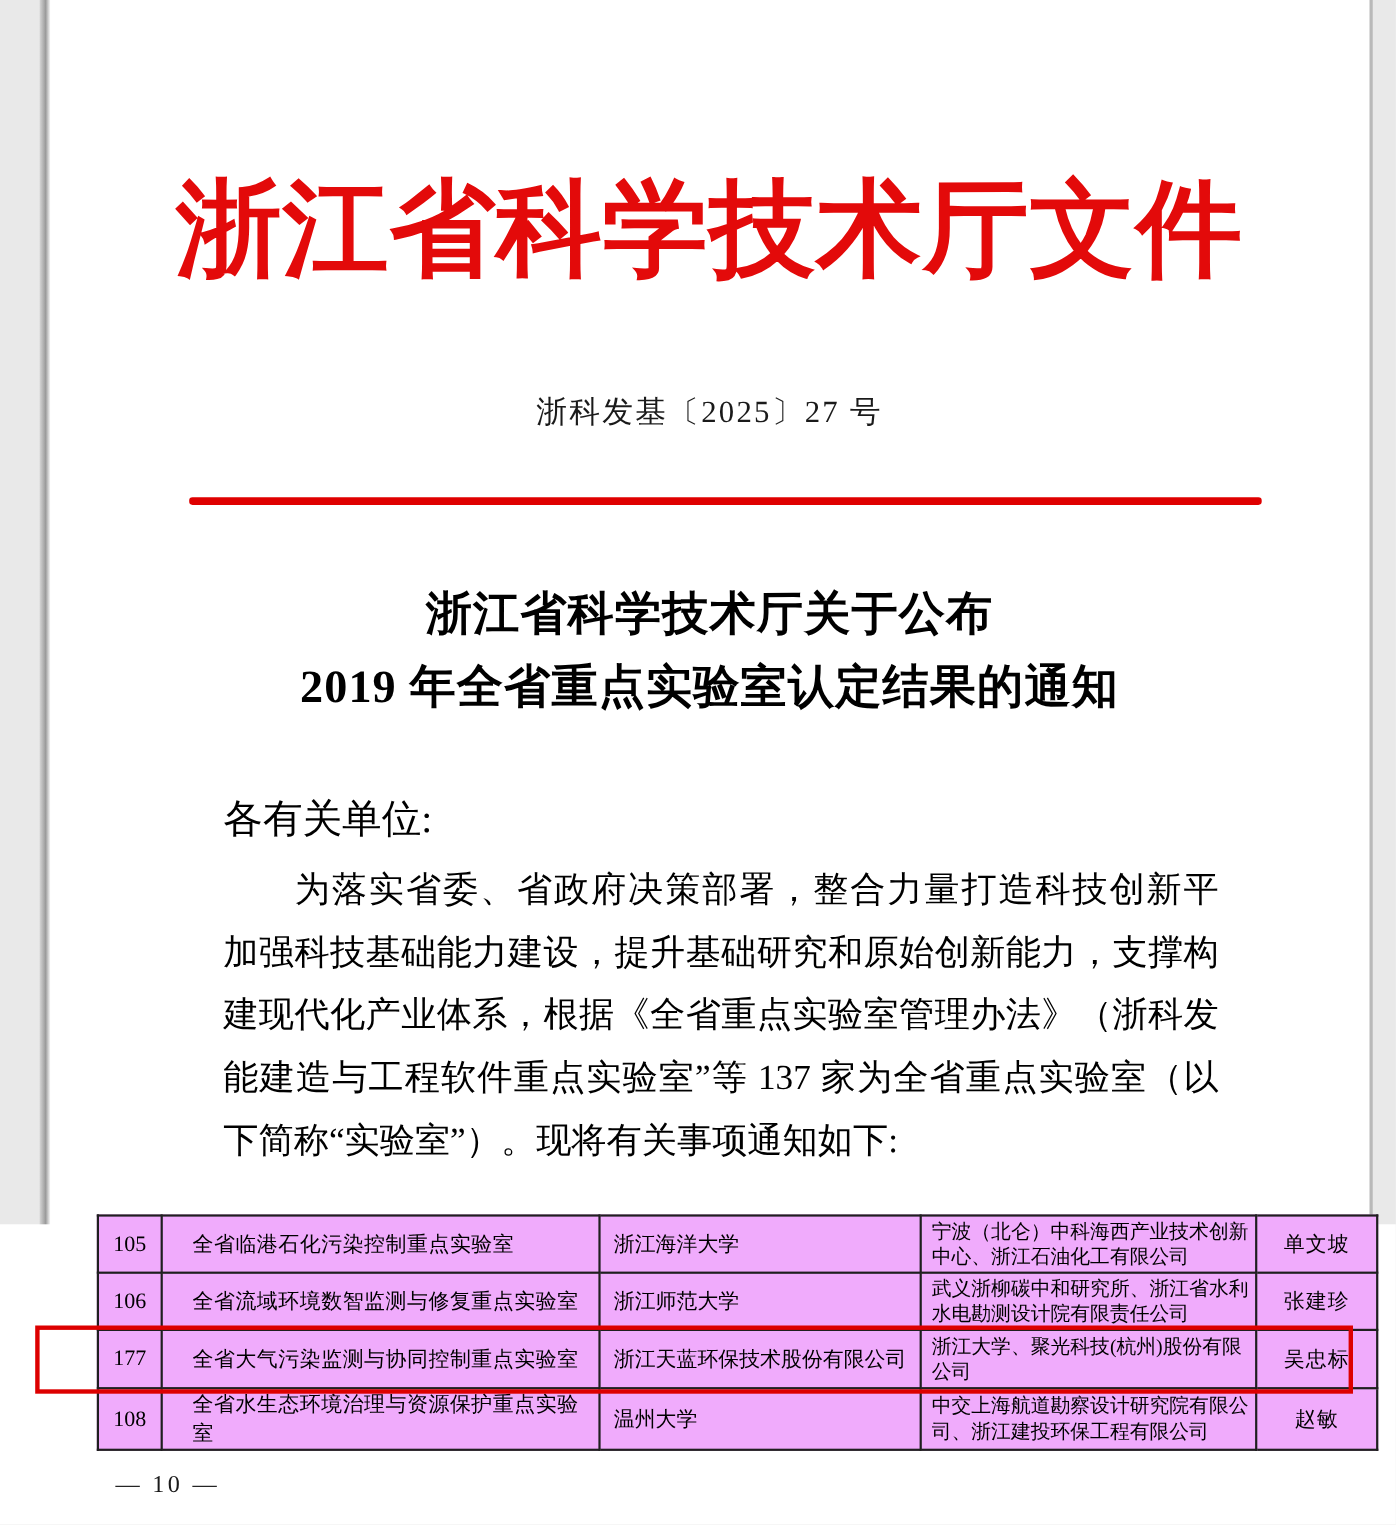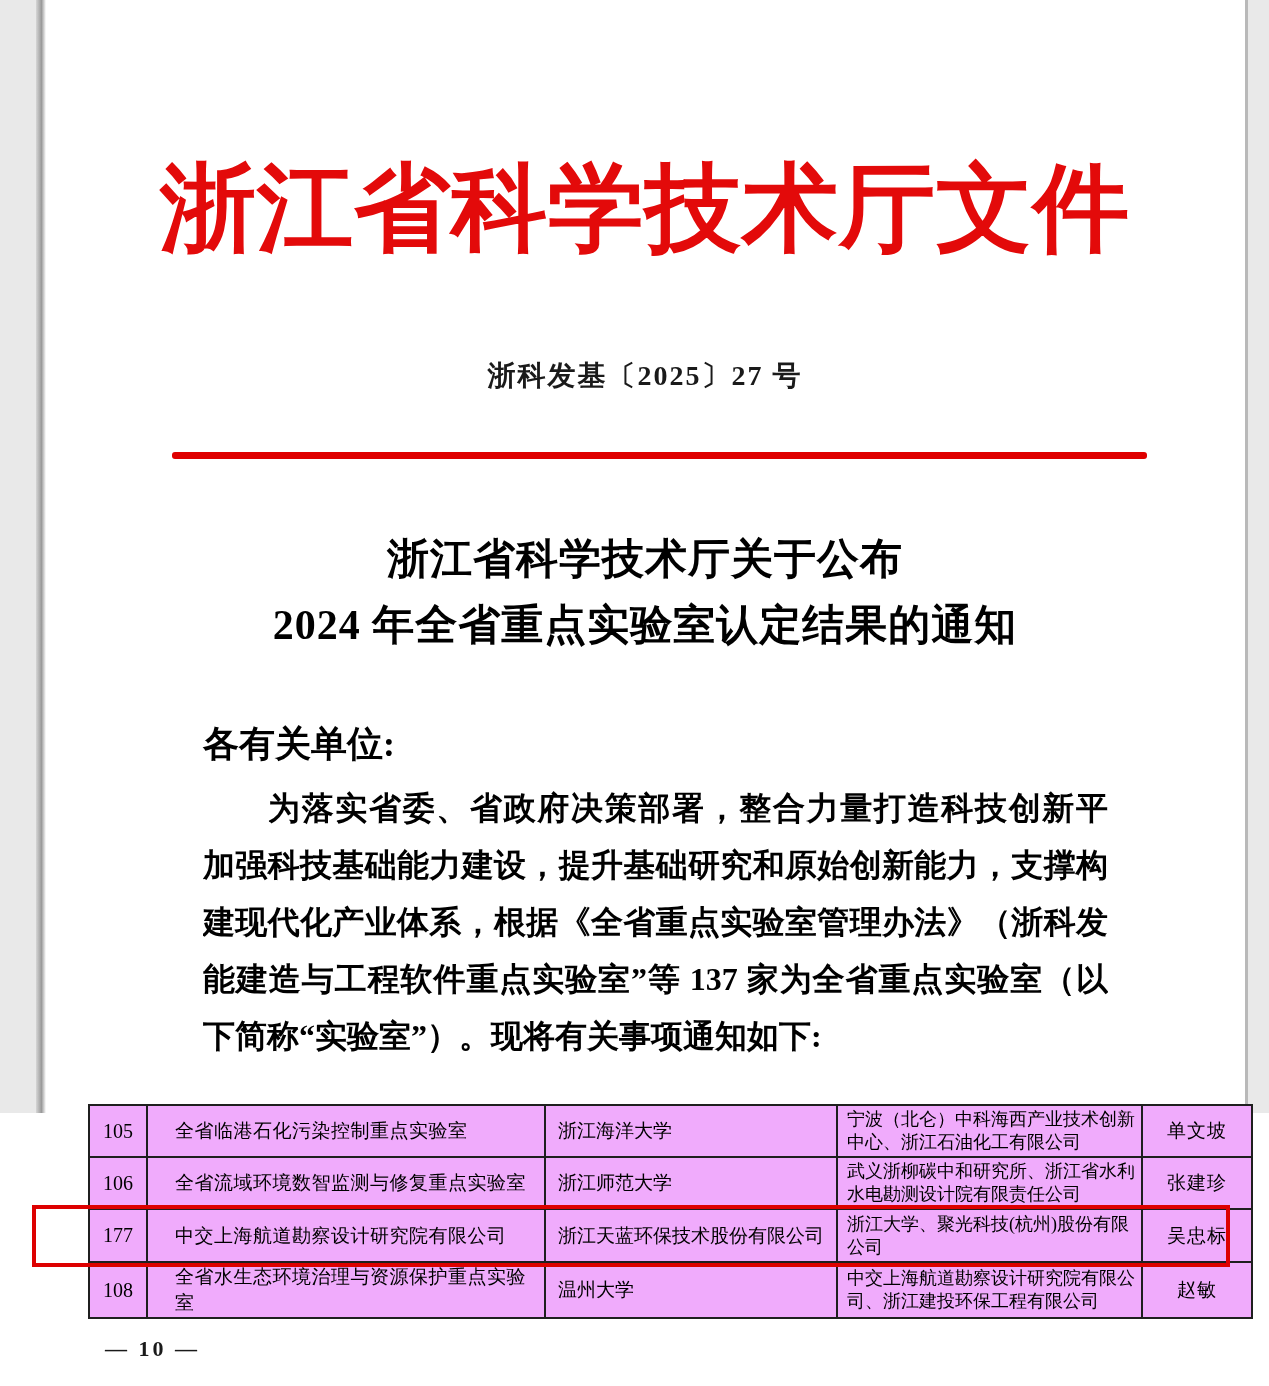--- a/index.html
+++ b/index.html
@@ -3,21 +3,21 @@
 <meta charset="utf-8">
 <style>
   html,body{margin:0;padding:0;}
   body{
     width:1269px;height:1386px;position:relative;
     background:#e9e9e9;
     font-family:"Liberation Serif","DejaVu Serif",serif;
     color:#111;
     overflow:hidden;
   }
-  .abs{position:absolute;font-weight:bold;}
+  .abs{position:absolute;}
   
   .page-sheet{left:42px;top:0;width:1206px;height:1115px;background:#ffffff;}
   .page-left-edge{left:36px;top:0;width:10px;height:1115px;
     background:linear-gradient(to right,#d6d6d6,#9a9a9a 55%,#ffffff);}
   .page-right-edge{left:1245px;top:0;width:3px;height:1113px;background:#b9b9b9;}
   
   .bottom-strip{left:0;top:1113px;width:1269px;height:273px;background:#ffffff;}
 
   .masthead{
     left:42px;top:150px;width:1206px;text-align:center;
@@ -71,21 +71,21 @@
 
 <div class="abs page-sheet"></div>
 <div class="abs page-left-edge"></div>
 <div class="abs page-right-edge"></div>
 <div class="abs bottom-strip"></div>
 
 <div class="abs masthead">浙江省科学技术厅文件</div>
 <div class="abs doc-number">浙科发基〔2025〕27 号</div>
 <div class="abs red-rule"></div>
 <div class="abs notice-title l1">浙江省科学技术厅关于公布</div>
-<div class="abs notice-title l2">2024 年全省重点实验室认定结果的通知</div>
+<div class="abs notice-title l2">2019 年全省重点实验室认定结果的通知</div>
 
 <div class="abs salutation">各有关单位:</div>
 
 <div class="abs paragraph">
   <div class="pline indent">为落实省委、省政府决策部署，整合力量打造科技创新平台，</div>
   <div class="pline">加强科技基础能力建设，提升基础研究和原始创新能力，支撑构</div>
   <div class="pline">建现代化产业体系，根据《全省重点实验室管理办法》（浙科发</div>
   <div class="pline">能建造与工程软件重点实验室”等 137 家为全省重点实验室（以</div>
   <div class="pline last">下简称“实验室”）。现将有关事项通知如下:</div>
 </div>
@@ -108,21 +108,21 @@
     </tr>
     <tr class="r1">
       <td class="c-no">106</td>
       <td class="c-lab">全省流域环境数智监测与修复重点实验室</td>
       <td class="c-org">浙江师范大学</td>
       <td class="c-partners">武义浙柳碳中和研究所、浙江省水利水电勘测设计院有限责任公司</td>
       <td class="c-director">张建珍</td>
     </tr>
     <tr class="r2">
       <td class="c-no">177</td>
-      <td class="c-lab">中交上海航道勘察设计研究院有限公司</td>
+      <td class="c-lab">全省大气污染监测与协同控制重点实验室</td>
       <td class="c-org">浙江天蓝环保技术股份有限公司</td>
       <td class="c-partners">浙江大学、聚光科技(杭州)股份有限公司</td>
       <td class="c-director">吴忠标</td>
     </tr>
     <tr class="r3">
       <td class="c-no">108</td>
       <td class="c-lab">全省水生态环境治理与资源保护重点实验室</td>
       <td class="c-org">温州大学</td>
       <td class="c-partners">中交上海航道勘察设计研究院有限公司、浙江建投环保工程有限公司</td>
       <td class="c-director">赵敏</td>

